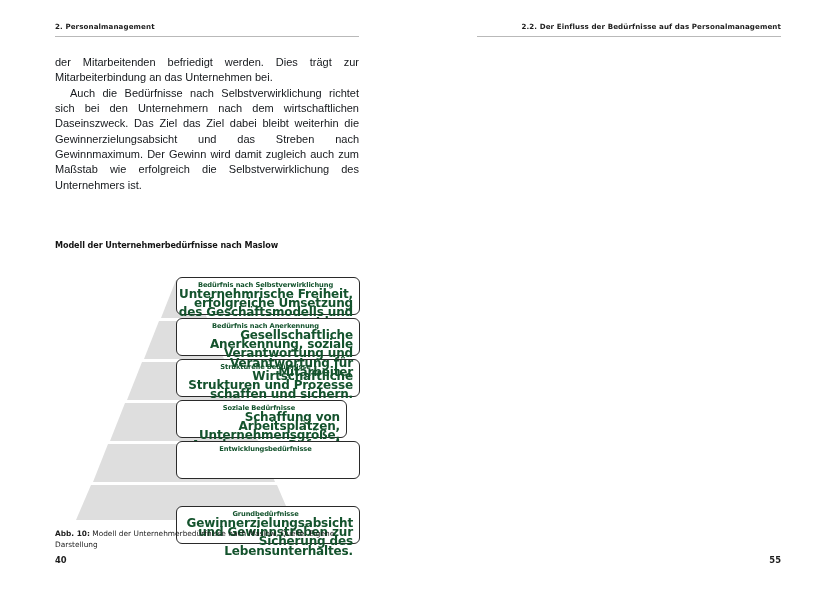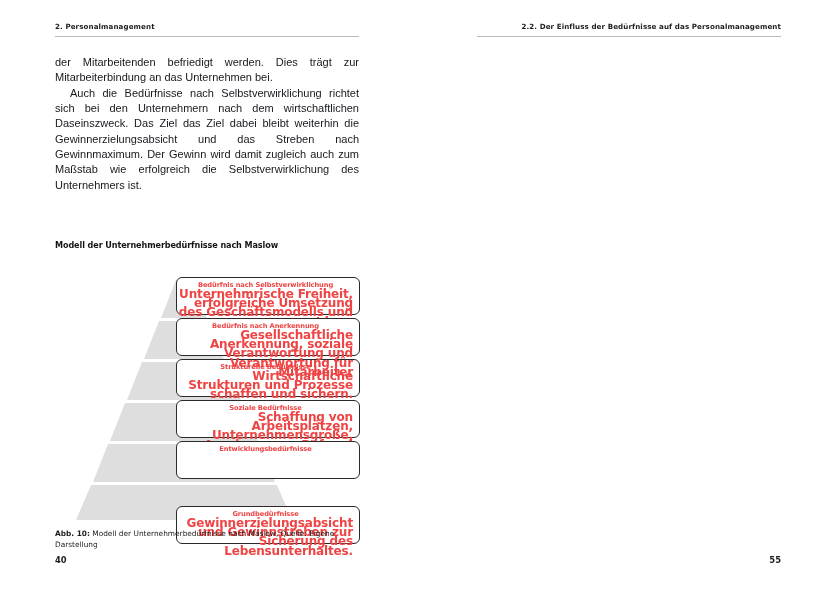--- a/index.html
+++ b/index.html
@@ -118,21 +118,21 @@
     height: 245px;
   }
   .pyr-box {
     position: absolute;
     box-sizing: border-box;
     border: 0.9px solid #2a2a2a;
     border-radius: 6px;
     background: #ffffff;
     padding: 3px 6px 3px 1px;
     font-family: "DejaVu Sans", sans-serif;
-    color: #ef4444;
+    color: #14532d;
   }
   .pyr-box .bt {
     display: block;
     font-size: 6.7px;
     font-weight: 700;
     text-align: center;
     line-height: 9.3px;
     letter-spacing: -0.1px;
   }
   .pyr-box .bd {
@@ -185,21 +185,21 @@
       <div class="pyr-box" style="left:121px; top:84px; width:184px; height:38px;">
         <span class="bt">Strukturelle Bedürfnisse</span>
         <span class="bd">Wirtschaftliche Strukturen und Prozesse schaf­fen und sichern.</span>
       </div>
 
       <div class="pyr-box" style="left:121px; top:43px; width:184px; height:38px;">
         <span class="bt">Bedürfnis nach Anerkennung</span>
         <span class="bd">Gesellschaftliche Anerkennung, soziale Verant­wortung und Verantwortung für Mitarbeiter</span>
       </div>
 
-      <div class="pyr-box" style="left:121px; top:125px; width:184px; height:38px;">
+      <div class="pyr-box" style="left:121px; top:125px; width:171px; height:38px;">
         <span class="bt">Soziale Bedürfnisse</span>
         <span class="bd">Schaffung von Arbeitsplätzen, Unternehmens­größe, Anerkennung, Ruf und Markenwert.</span>
       </div>
 
       <div class="pyr-box" style="left:121px; top:166px; width:184px; height:38px;">
         <span class="bt">Entwicklungsbedürfnisse</span>
       </div>
 
       <div class="pyr-box" style="left:121px; top:207px; width:184px; height:38px;margin-top:24px;">
         <span class="bt">Grundbedürfnisse</span>

